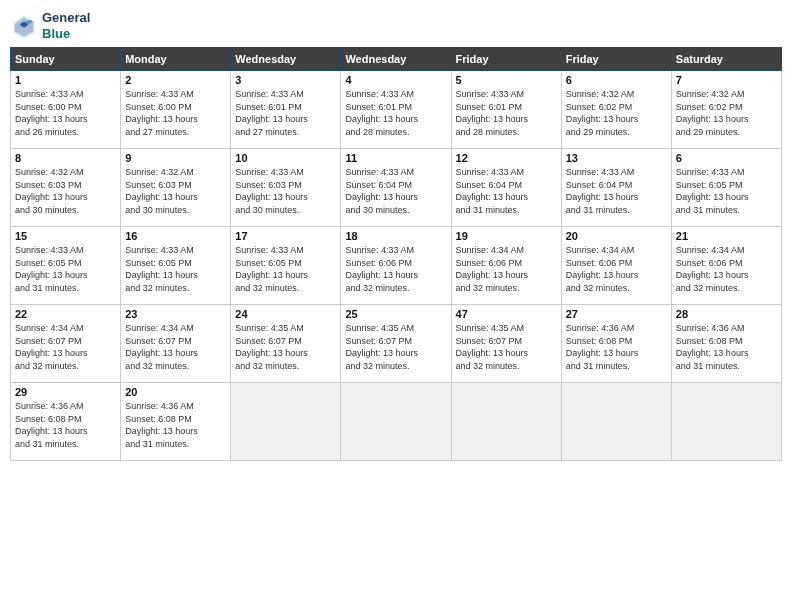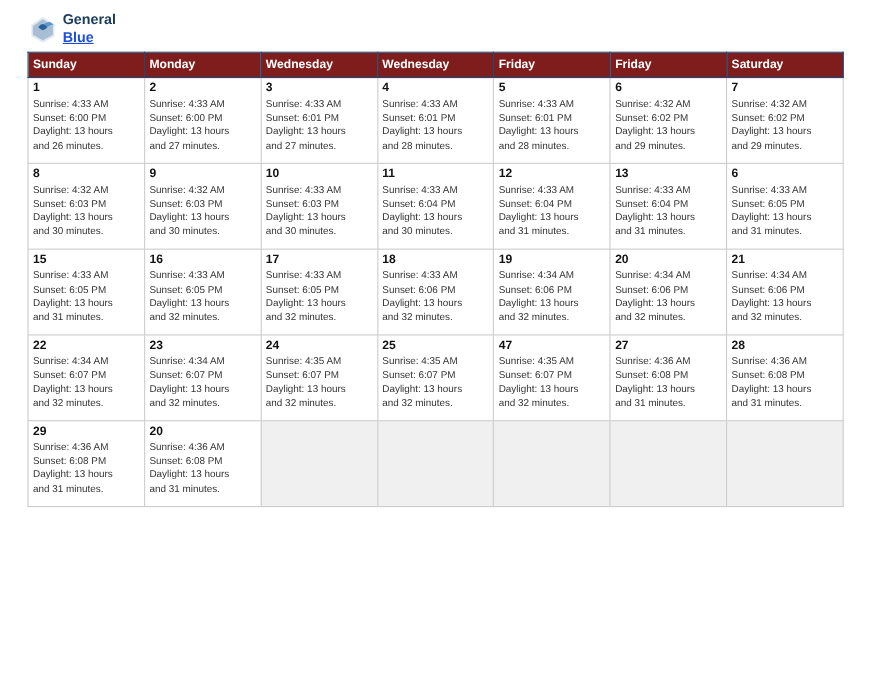--- a/index.html
+++ b/index.html
@@ -5,21 +5,21 @@
     * { box-sizing: border-box; margin: 0; padding: 0; }
     body {
       font-family: Arial, sans-serif;
       background: #fff;
       width: 792px;
       height: 612px;
       overflow: hidden;
     }
     .container {
       width: 792px;
-      padding: 10px 25px;
+      padding: 10px 10px;
     }
     .header-row {
       display: flex;
       justify-content: space-between;
       align-items: flex-start;
       margin-bottom: 6px;
     }
     .logo {
       display: flex;
       align-items: center;
@@ -46,21 +46,21 @@
     .location {
       font-size: 13px;
       color: #444;
     }
     table {
       width: 100%;
       border-collapse: collapse;
       table-layout: fixed;
     }
     th {
-      background-color: #7f1d1d;
+      background-color: #404040;
       color: #fff;
       font-size: 11px;
       font-weight: bold;
       padding: 5px 4px;
       text-align: left;
       border: 1px solid #1a4a7a;
     }
     td {
       border: 1px solid #ccc;
       vertical-align: top;
@@ -92,21 +92,21 @@
   <div class="header-row">
     <div class="logo">
       <svg class="logo-icon" viewBox="0 0 40 40">
         <polygon points="20,5 35,15 35,30 20,38 5,30 5,15" fill="#2a6099" opacity="0.15"></polygon>
         <polygon points="20,8 33,17 33,28 20,35 7,28 7,17" fill="#2a6099" opacity="0.3"></polygon>
         <path d="M14,18 Q20,10 26,18 Q20,26 14,18 Z" fill="#2a6099"></path>
         <path d="M22,14 Q30,8 34,16 Q30,14 26,18 Q24,16 22,14 Z" fill="#5599cc"></path>
       </svg>
       <div class="logo-text">
         <div>General</div>
-        <div style="color:#1d4ed8;text-decoration:underline;">Blue</div>
+        <div style="color:#0f766e;">Blue</div>
       </div>
     </div>
     <div class="title-block">
       <div class="month-title"></div>
       <div class="location"></div>
     </div>
   </div>
 
   <table>
     <thead>

